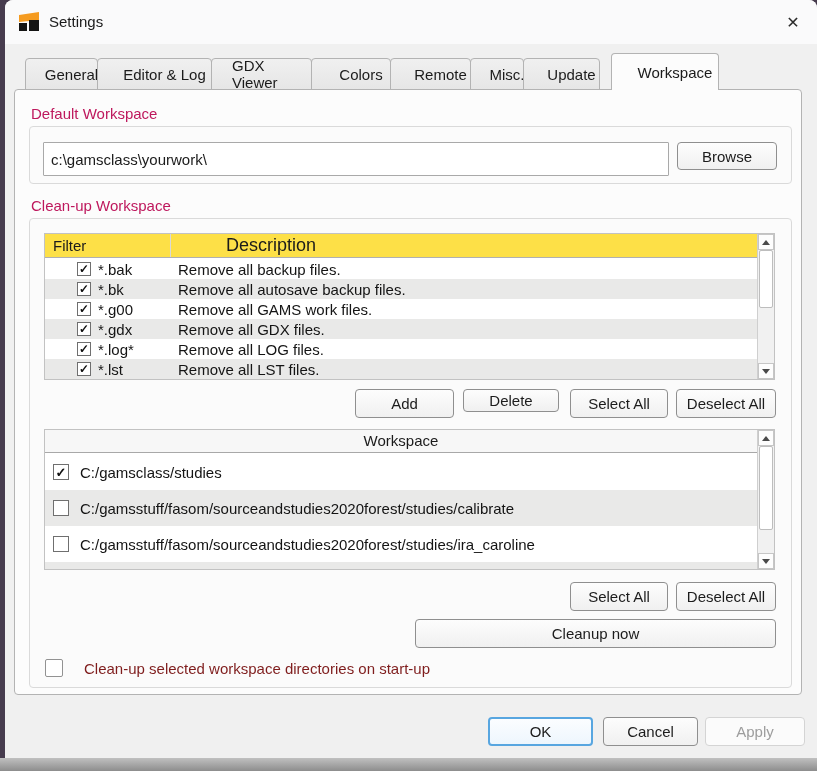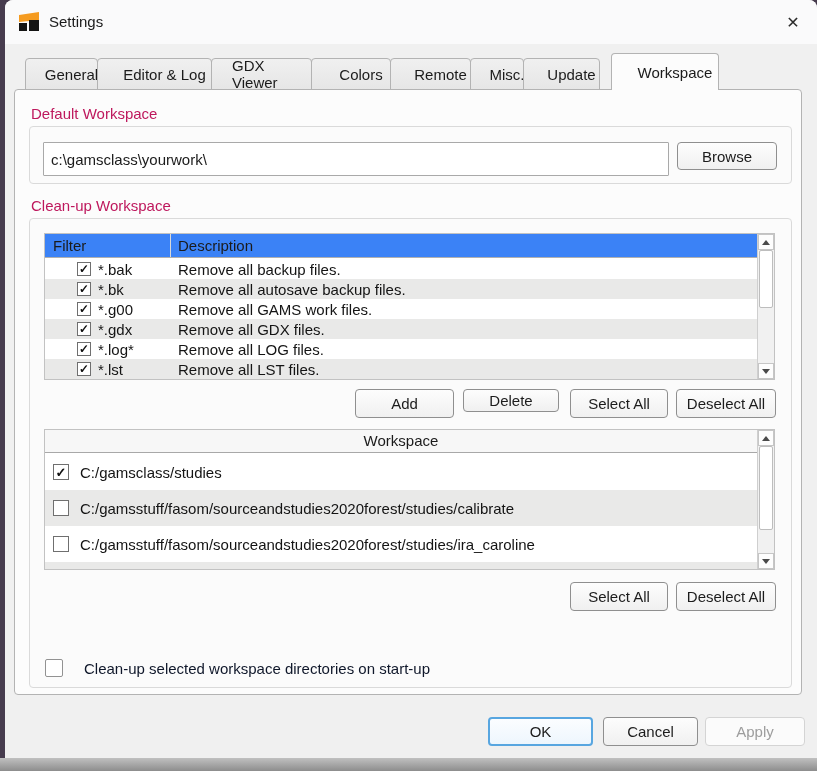--- a/index.html
+++ b/index.html
@@ -27,24 +27,24 @@
   .section-label { position:absolute; font-size:15px; color:#be185d; }
   .groupbox { position:absolute; border:1px solid #dadada; border-radius:4px; background:#fbfbfb; }
   .path-input { position:absolute; left:28px; top:52px; width:626px; height:28px;
     border:1px solid #a9a9a9; background:#ffffff; font-family:"Liberation Sans",sans-serif;
     font-size:15px; color:#1b1b1b; padding:16px 7px; border-radius:1px; }
   .btn { position:absolute; display:flex; align-items:center; justify-content:center;
     font-size:15px; color:#1c1c1c; background:linear-gradient(#fdfdfd,#f0f0f0);
     border:1px solid #8f8f8f; border-radius:4px; cursor:default; }
   
   .dtable { position:absolute; background:#ffffff; border:1px solid #c2c2c2; }
-  .ft-head { position:absolute; left:0; top:0; right:2px; height:24px; background:#3b82f6;
-    border-bottom:1px solid #b0b0b0; display:flex; }
+  .ft-head { position:absolute; left:0; top:0; right:2px; height:24px; background:#fde047;
+    border-bottom:1px solid #b0b0b0; display:flex;gap:48px; }
   .ft-h1 { width:126px; padding-left:8px; line-height:23px; border-right:1px solid #d9d9d9; font-size:15px; color:#1b1b1b; }
-  .ft-h2 { padding-left:7px; line-height:23px; font-size:15px; color:#1b1b1b; }
+  .ft-h2 { padding-left:7px; line-height:23px; font-size:18px; color:#1b1b1b; }
   .ft-rows { position:absolute; left:0; top:25px; right:17px; }
   .frow { height:20px; display:flex; align-items:center; font-size:15px; color:#141414; }
   .alt { background:#e9e9e8; }
   .cb { background:#fff; border:1px solid #6f6f6f; display:flex; align-items:center;
     justify-content:center; font-weight:bold; color:#101010; }
   .cb-sm { width:14px; height:14px; margin-left:32px; font-size:12px; flex:none; }
   .pat { margin-left:7px; width:80px; }
   .wt-head { position:absolute; left:0; top:0; right:17px; height:23px; background:#f7f7f7;
     border-bottom:1px solid #a8a8a8; text-align:center; line-height:22px; font-size:15px; color:#1b1b1b; }
   .wt-rows { position:absolute; left:0; top:24px; right:17px; }
@@ -58,21 +58,21 @@
   .sarrow { position:absolute; left:0; width:16px; height:16px; background:#fdfdfd;
     border:1px solid #c6c6c6; display:flex; align-items:center; justify-content:center; }
   .sarrow.up { top:0; } .sarrow.down { bottom:0; }
   .tri-up { width:0; height:0; border-left:4px solid transparent; border-right:4px solid transparent;
     border-bottom:5px solid #4a4a4a; }
   .tri-down { width:0; height:0; border-left:4px solid transparent; border-right:4px solid transparent;
     border-top:5px solid #4a4a4a; }
   .sthumb { position:absolute; left:1px; width:14px; background:#ffffff; border:1px solid #bdbdbd; border-radius:2px; }
   .cb-lg { position:absolute; width:18px; height:18px; border:1px solid #929292; background:#fff;
     border-radius:2px; }
-  .startup-label { position:absolute; font-size:15px; color:#0f172a; }
+  .startup-label { position:absolute; font-size:15px; color:#7f1d1d; }
   
   .btn-ok { border:2px solid #58a6e0; background:linear-gradient(#fbfdff,#eef6fd); }
   .btn-disabled { color:#9d9d9d; border-color:#d4d4d4; background:#fbfbfb; }
 </style>
 </head>
 <body>
 
 <div class="screen">
   <div class="window">
 
@@ -188,20 +188,21 @@
             <div class="sthumb" style="top:16px;height:84px"></div>
             <div class="sarrow down">
                 <i class="tri-down"></i>
               </div>
           </div>
         </div>
 
         <button class="btn" style="left:540px;top:363px;width:98px;height:29px">Select All</button>
         <button class="btn" style="left:646px;top:363px;width:100px;height:29px">Deselect All</button>
 
+        <button class="btn" style="left:385px;top:400px;width:361px;height:29px">Cleanup now</button>
 
         <span class="cb cb-lg" style="left:15px;top:440px"></span>
         <span class="startup-label" style="left:54px;top:441px">Clean-up selected workspace directories on start-up</span>
       </div>
     </div>
 
     <button class="btn btn-ok" style="left:483px;top:717px;width:105px;height:29px">OK</button>
     <button class="btn" style="left:598px;top:717px;width:95px;height:29px">Cancel</button>
     <button class="btn btn-disabled" style="left:700px;top:717px;width:100px;height:29px">Apply</button>
   </div>

